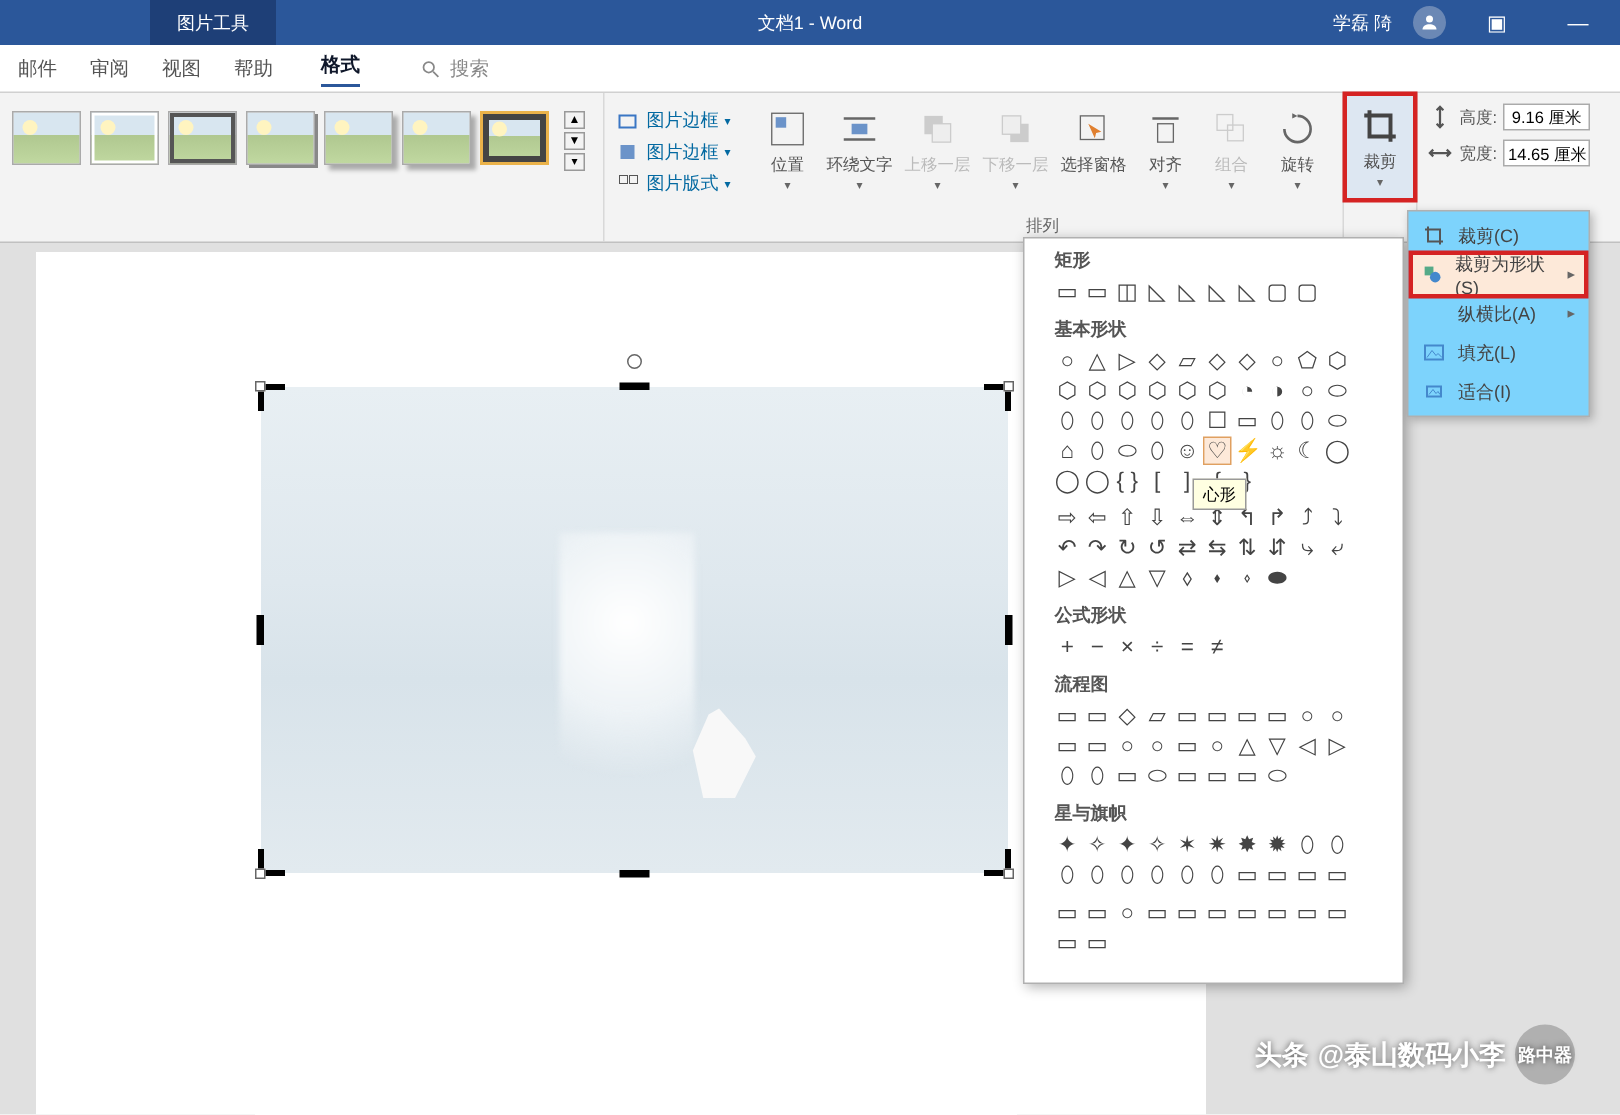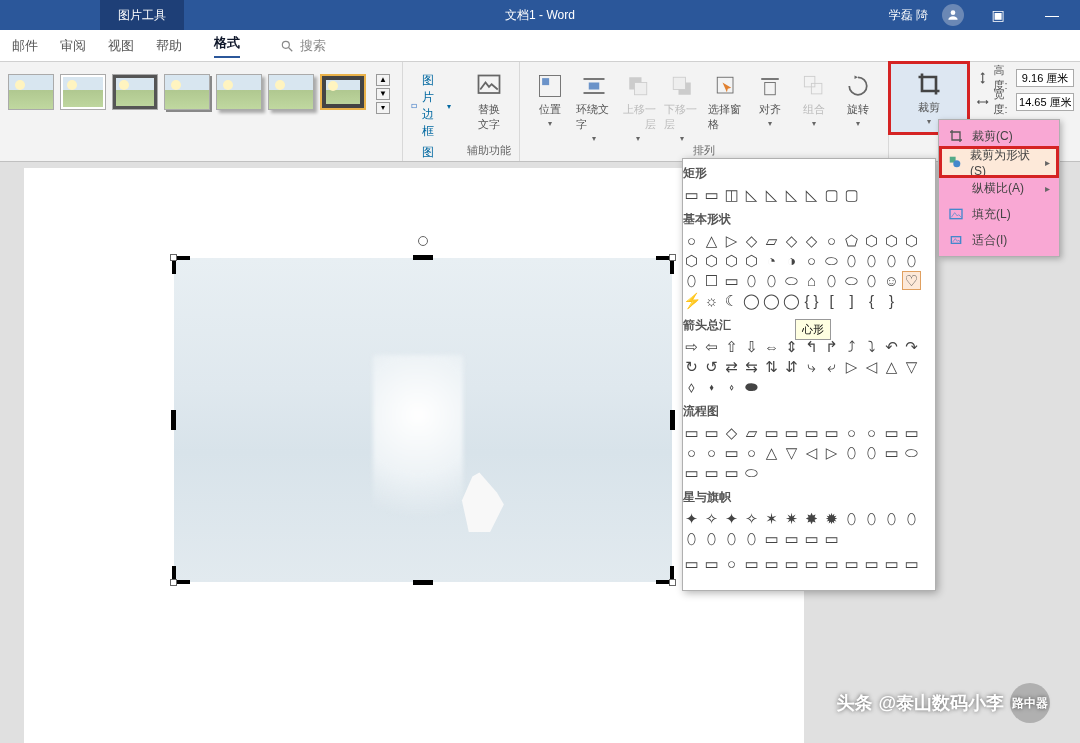--- a/index.html
+++ b/index.html
@@ -37,21 +37,21 @@
 .launcher { position:absolute; right:2px; width:12px; height:12px; border:1px solid #888; }
 
 .big-btn { display:flex; flex-direction:column; align-items:center; gap:2px; padding:6px 4px 0; font-size:11px; color:#555; min-width:44px;}
 .big-btn svg { width:28px; height:28px; }
 .big-btn .caret { font-size:8px; color:#666; }
 .arrange-row { display:flex; }
 
 
 .crop-highlight { outline:3px solid #d52323; }
 
-.crop-menu { position:absolute; right:20px; top:119px; width:122px; background:#f9a8d4; border:1px solid #b0b0b0; box-shadow:2px 2px 6px rgba(0,0,0,0.25); padding:3px; z-index:20;}
+.crop-menu { position:absolute; right:20px; top:140px; width:122px; background:#7dd3fc; border:1px solid #b0b0b0; box-shadow:2px 2px 6px rgba(0,0,0,0.25); padding:3px; z-index:20;}
 .crop-menu .mitem { display:flex; align-items:center; gap:8px; height:26px; padding:0 6px; font-size:12px; color:#444;}
 .crop-menu .mitem.highlight { outline:3px solid #d52323; background:#fde9d9; }
 .crop-menu .mitem svg { width:16px; height:16px; }
 .crop-menu .mitem .arrow { margin-left:auto; font-size:10px; color:#666; }
 
 
 .size-group { padding:4px 6px;}
 .size-row { display:flex; align-items:center; gap:4px; font-size:11px; color:#555; height:24px;}
 .size-row input { width:58px; font-size:11px; border:1px solid #aaa; padding:2px; text-align:center; }
 .size-row svg { width:18px; height:18px; }
@@ -74,21 +74,21 @@
 .ch-br { right:-2px; bottom:-2px; width:18px; height:4px;} .ch-br::after{content:"";position:absolute;right:0;bottom:0;width:4px;height:18px;background:#000;}
 .ch-t { left:50%; top:-3px; width:20px; height:5px; transform:translateX(-50%);}
 .ch-b { left:50%; bottom:-3px; width:20px; height:5px; transform:translateX(-50%);}
 .ch-l { left:-3px; top:50%; width:5px; height:20px; transform:translateY(-50%);}
 .ch-r { right:-3px; top:50%; width:5px; height:20px; transform:translateY(-50%);}
 .rot-handle { position:absolute; left:50%; top:-22px; transform:translateX(-50%); width:10px; height:10px; border:1px solid #666; border-radius:50%; background:#fff;}
 .sel-dot { position:absolute; width:7px; height:7px; background:#fff; border:1px solid #666;}
 .sd-tl{left:-4px;top:-4px;} .sd-tr{right:-4px;top:-4px;} .sd-bl{left:-4px;bottom:-4px;} .sd-br{right:-4px;bottom:-4px;}
 
 
-.shapes-panel { position:absolute; left:682px; top:158px; width:254px; background:#fff; border:1px solid #b0b0b0; box-shadow:2px 2px 8px rgba(0,0,0,0.3); z-index:15; padding:6px 0 10px; }
+.shapes-panel { position:absolute; left:682px; top:158px; width:254px; background:#fff; border:1px solid #b0b0b0; box-shadow:2px 2px 8px rgba(0,0,0,0.3); z-index:15; padding:6px 20px 10px; }
 .sp-section { margin-bottom:8px; }
 .sp-title { font-size:12px; font-weight:bold; color:#555; margin-bottom:4px;}
 .sp-grid { display:flex; flex-wrap:wrap; gap:3px; }
 .sp-grid span { width:17px; height:17px; font-size:15px; line-height:17px; text-align:center; color:#444; }
 .sp-grid span.sel { background:#fde9d9; outline:1px solid #e0a060; }
 .tooltip { position:absolute; background:#ffffe1; border:1px solid #999; font-size:11px; padding:2px 6px; }
 
 
 .watermark { position:absolute; right:30px; bottom:20px; display:flex; align-items:center; gap:6px; color:#fff; font-size:18px; font-weight:bold; z-index:30;
  text-shadow:0 0 4px rgba(0,0,0,0.6);}
@@ -168,31 +168,20 @@
             <rect x="3" y="3" width="8" height="8" fill="none" stroke="#555"></rect>
             <rect x="13" y="3" width="8" height="8" fill="none" stroke="#555"></rect>
           </svg>
           <span>图片版式</span>
           <span style="font-size:8px;">▾</span>
         </div>
     </div>
     <div></div>
   </div>
 
-  <div class="group">
-    <div class="big-btn">
-      <svg viewBox="0 0 32 32">
-          <rect x="4" y="4" width="24" height="20" fill="none" stroke="#666" stroke-width="2"></rect>
-          <path d="M6 20 l6-8 4 5 3-3 7 6" fill="none" stroke="#666" stroke-width="2"></path>
-        </svg>
-      <span style="white-space:pre-line;">替换
-文字</span>
-    </div>
-    <div class="group-label">辅助功能</div>
-  </div>
 
   <div class="group">
     <div class="arrange-row">
       <div class="big-btn">
           <svg viewBox="0 0 32 32">
             <rect x="4" y="4" width="24" height="24" fill="none" stroke="#666"></rect>
             <rect x="7" y="7" width="8" height="8" fill="#6b93c9"></rect>
           </svg>
           <span>位置</span>
           <span class="caret">▾</span>
@@ -251,21 +240,21 @@
             <path d="M12 4 l4 2-4 2z" fill="#666"></path>
           </svg>
           <span>旋转</span>
           <span class="caret">▾</span>
         </div>
     </div>
     <div class="group-label">排列</div>
   </div>
 
   <div class="group" style="padding:2px;">
-    <div class="big-btn crop-highlight" style="background:#dde7f2;padding:6px 24px;justify-content:flex-end;">
+    <div class="big-btn crop-highlight" style="background:#dde7f2;padding:6px 8px;justify-content:flex-end;">
       <svg viewBox="0 0 32 32">
           <path d="M8 4 v20 h20 M4 8 h20 v20" fill="none" stroke="#444" stroke-width="3"></path>
         </svg>
       <span>裁剪</span>
         <span class="caret">▾</span>
     </div>
     <div></div>
   </div>
 
   <div class="size-group">
@@ -404,21 +393,20 @@
         <span>◯</span>
         <span>◯</span>
         <span>{ }</span>
         <span>[</span>
         <span>]</span>
         <span>{</span>
         <span>}</span>
       </div>
   </div>
   <div class="sp-section">
-    <div class="sp-title">箭头总汇</div>
     <div class="sp-grid">
         <span>⇨</span>
         <span>⇦</span>
         <span>⇧</span>
         <span>⇩</span>
         <span>⇔</span>
         <span>⇕</span>
         <span>↰</span>
         <span>↱</span>
         <span>⤴</span>
@@ -437,20 +425,31 @@
         <span>◁</span>
         <span>△</span>
         <span>▽</span>
         <span>⬨</span>
         <span>⬪</span>
         <span>⬫</span>
         <span>⬬</span>
       </div>
   </div>
   <div class="sp-section">
+    <div class="sp-title">公式形状</div>
+    <div class="sp-grid">
+        <span>+</span>
+        <span>−</span>
+        <span>×</span>
+        <span>÷</span>
+        <span>=</span>
+        <span>≠</span>
+      </div>
+  </div>
+  <div class="sp-section">
     <div class="sp-title">流程图</div>
     <div class="sp-grid">
         <span>▭</span>
         <span>▭</span>
         <span>◇</span>
         <span>▱</span>
         <span>▭</span>
         <span>▭</span>
         <span>▭</span>
         <span>▭</span>

